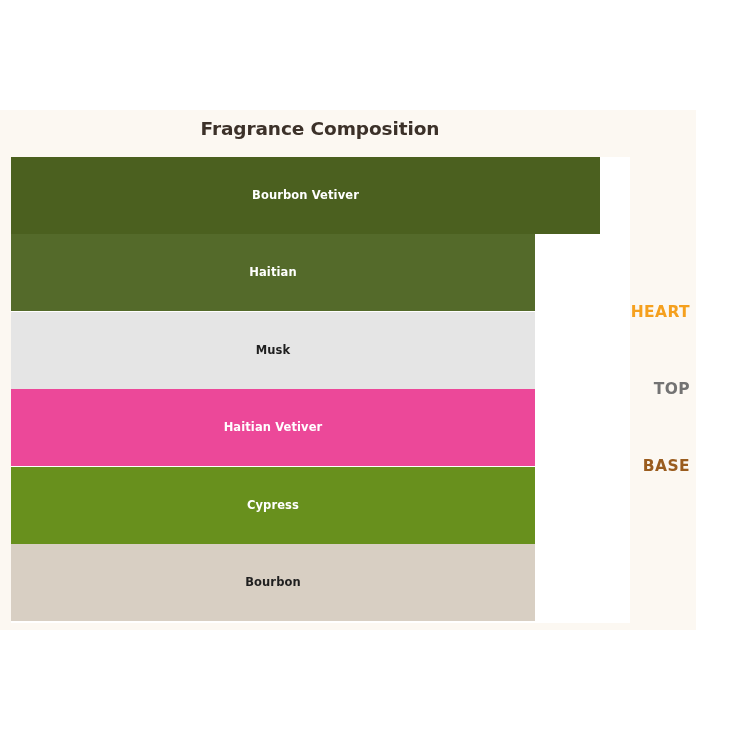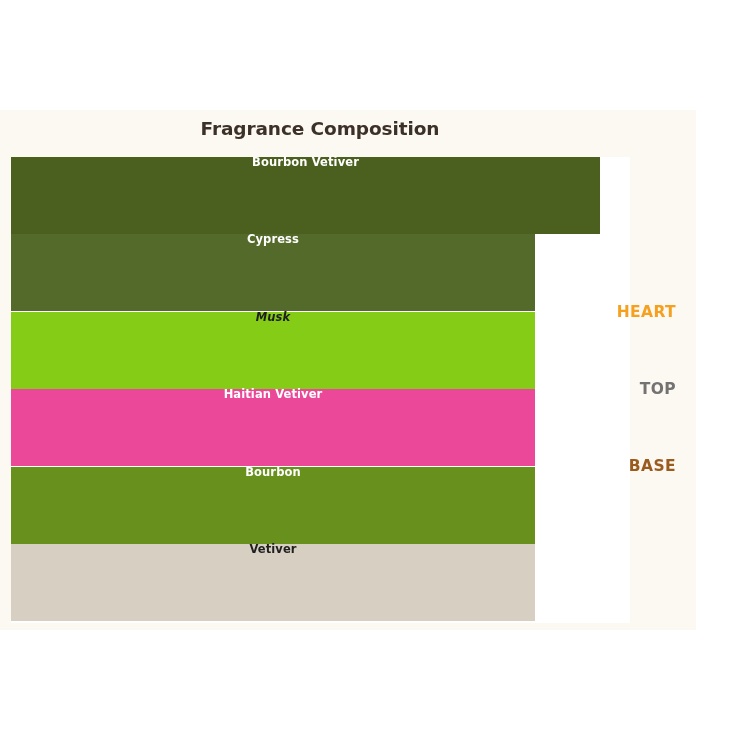--- a/index.html
+++ b/index.html
@@ -52,20 +52,21 @@
     width: 619px;
     height: 466px;
     background: #ffffff;
   }
 
   .bar-row {
     position: absolute;
     left: 0;
     height: 77px;
     display: flex;
+    align-items: center;
     justify-content: center;
     box-sizing: border-box;
   }
   .bar-row .bar-label {
     font-size: 11.5px;
     font-weight: bold;
     letter-spacing: 0.1px;
     line-height: 1;
     white-space: nowrap;
   }
@@ -74,21 +75,21 @@
   #row-0 { top: 0px;   width: 589px; }
   #row-1 { top: 77px;  width: 524px; }
   #row-2 { top: 155px; width: 524px; }
   #row-3 { top: 232px; width: 524px; }
   #row-4 { top: 310px; width: 524px; }
   #row-5 { top: 387px; width: 524px; }
 
   
   .note-label {
     position: absolute;
-    right: 20px;
+    right: 6px;
     text-align: right;
     font-size: 15.5px;
     font-weight: bold;
     letter-spacing: 0.4px;
     line-height: 1;
   }
   #note-heart { top: 195px; }
   #note-top   { top: 272px; }
   #note-base  { top: 349px; margin-left: 28px; }
 </style>
@@ -101,37 +102,37 @@
 
     <div id="chart-title" style="color: rgb(60, 49, 41);">Fragrance Composition</div>
 
     <div id="plot-area" style="background: rgb(255, 255, 255);">
 
       <div class="bar-row" id="row-0" style="background: rgb(75, 96, 31);">
         <span class="bar-label" style="color: rgb(255, 255, 255);">Bourbon Vetiver</span>
       </div>
 
       <div class="bar-row" id="row-1" style="background: rgb(84, 106, 42);">
-        <span class="bar-label" style="color: rgb(255, 255, 255);">Cypress</span>
+        <span class="bar-label" style="color: rgb(255, 255, 255);">Haitian</span>
       </div>
 
-      <div class="bar-row" id="row-2" style="background: #84cc16; font-style: italic;">
+      <div class="bar-row" id="row-2" style="background: #e5e5e5;">
         <span class="bar-label" style="color: rgb(31, 31, 31);">Musk</span>
       </div>
 
       <div class="bar-row" id="row-3" style="background: #ec4899;">
         <span class="bar-label" style="color: rgb(255, 255, 255);">Haitian Vetiver</span>
       </div>
 
       <div class="bar-row" id="row-4" style="background: rgb(104, 144, 29);">
-        <span class="bar-label" style="color: rgb(255, 255, 255);">Bourbon</span>
+        <span class="bar-label" style="color: rgb(255, 255, 255);">Cypress</span>
       </div>
 
       <div class="bar-row" id="row-5" style="background: rgb(216, 207, 195);">
-        <span class="bar-label" style="color: rgb(31, 31, 31);">Vetiver</span>
+        <span class="bar-label" style="color: rgb(31, 31, 31);">Bourbon</span>
       </div>
 
     </div>
 
     <div class="note-label" id="note-heart" style="color: rgb(245, 160, 30);">HEART</div>
 
     <div class="note-label" id="note-top" style="color: #737373;">TOP</div>
 
     <div class="note-label" id="note-base" style="color: rgb(154, 92, 30);">BASE</div>
 

